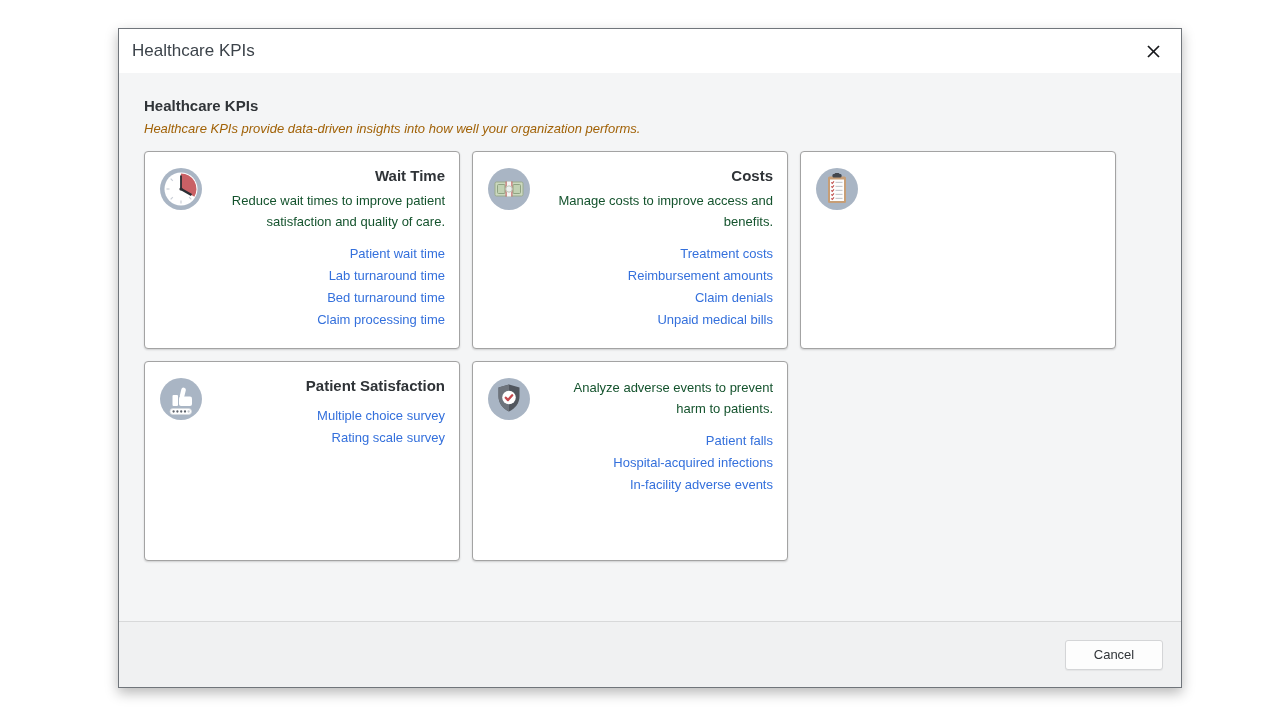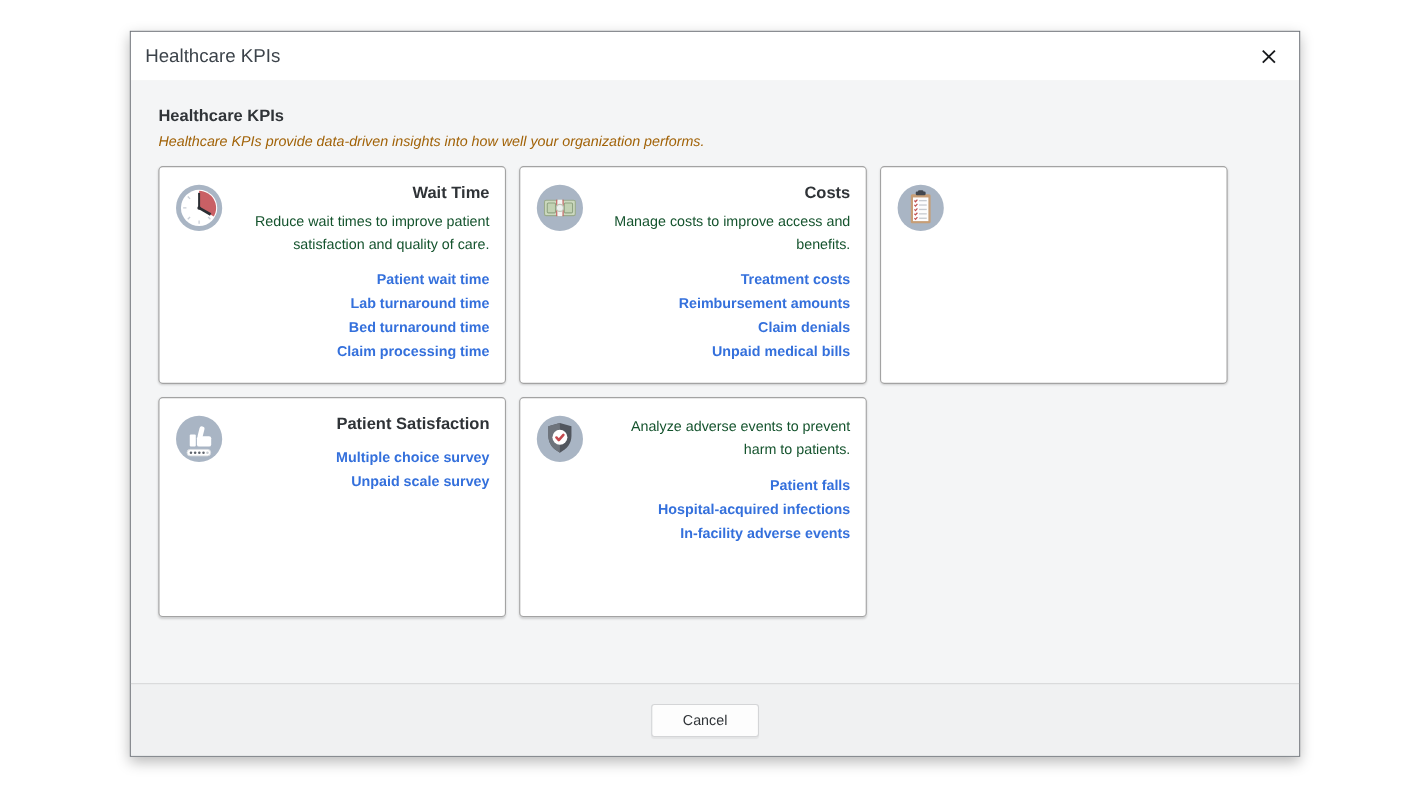--- a/index.html
+++ b/index.html
@@ -69,31 +69,31 @@
     margin: 0 0 6px 0;
   }
   .card-desc {
     font-size: 13px; color: #14532d;
     line-height: 21px;
     margin: 0;
   }
   .links { margin-top: 15px; }
   .kpi-link {
     display: block;
-    font-size: 13px; font-weight: 700;
+    font-size: 13px; font-weight: 400;
     color: #3470dc; text-decoration: none;
     line-height: 14px;
     margin-bottom: 8px;
     cursor: pointer;
   }
   .footer {
     flex: 0 0 66px;
     background: #f0f1f2;
     border-top: 1px solid #d8d9da;
-    display: flex; align-items: center; justify-content: center;
+    display: flex; align-items: center; justify-content: flex-end;
     padding-right: 18px;
   }
   .cancel-btn {
     width: 98px; height: 30px;
     background: #fdfdfd;
     border: 1px solid #d4d5d7;
     border-radius: 3px;
     font-family: "Liberation Sans", sans-serif;
     font-size: 13px; color: #303438;
     cursor: pointer;
@@ -225,21 +225,21 @@
                 <circle cx="22.2" cy="34.5" r="1.15" fill="#5d636c"></circle>
                 <circle cx="26.0" cy="34.5" r="1.15" fill="#5d636c"></circle>
                 <circle cx="29.6" cy="34.5" r="1.15" fill="#c4c9cf"></circle>
               </g>
             </svg>
           </span>
           <div class="card-content">
             <h3 class="card-title">Patient Satisfaction</h3>
             <div class="links">
                 <a class="kpi-link" href="#">Multiple choice survey</a>
-                <a class="kpi-link" href="#">Unpaid scale survey</a>
+                <a class="kpi-link" href="#">Rating scale survey</a>
               </div>
           </div>
         </div>
       </div>
 
       <div class="card">
         <div class="card-row">
           <span class="icon-circle">
             <svg width="44" height="44" viewBox="0 0 44 44">
               <circle cx="22" cy="22" r="21" fill="#a9b5c4"></circle>

